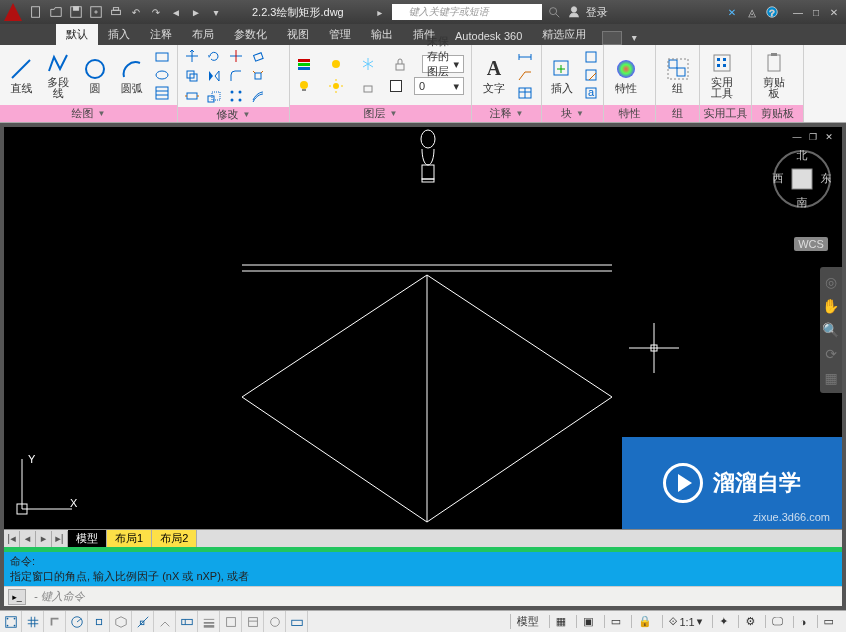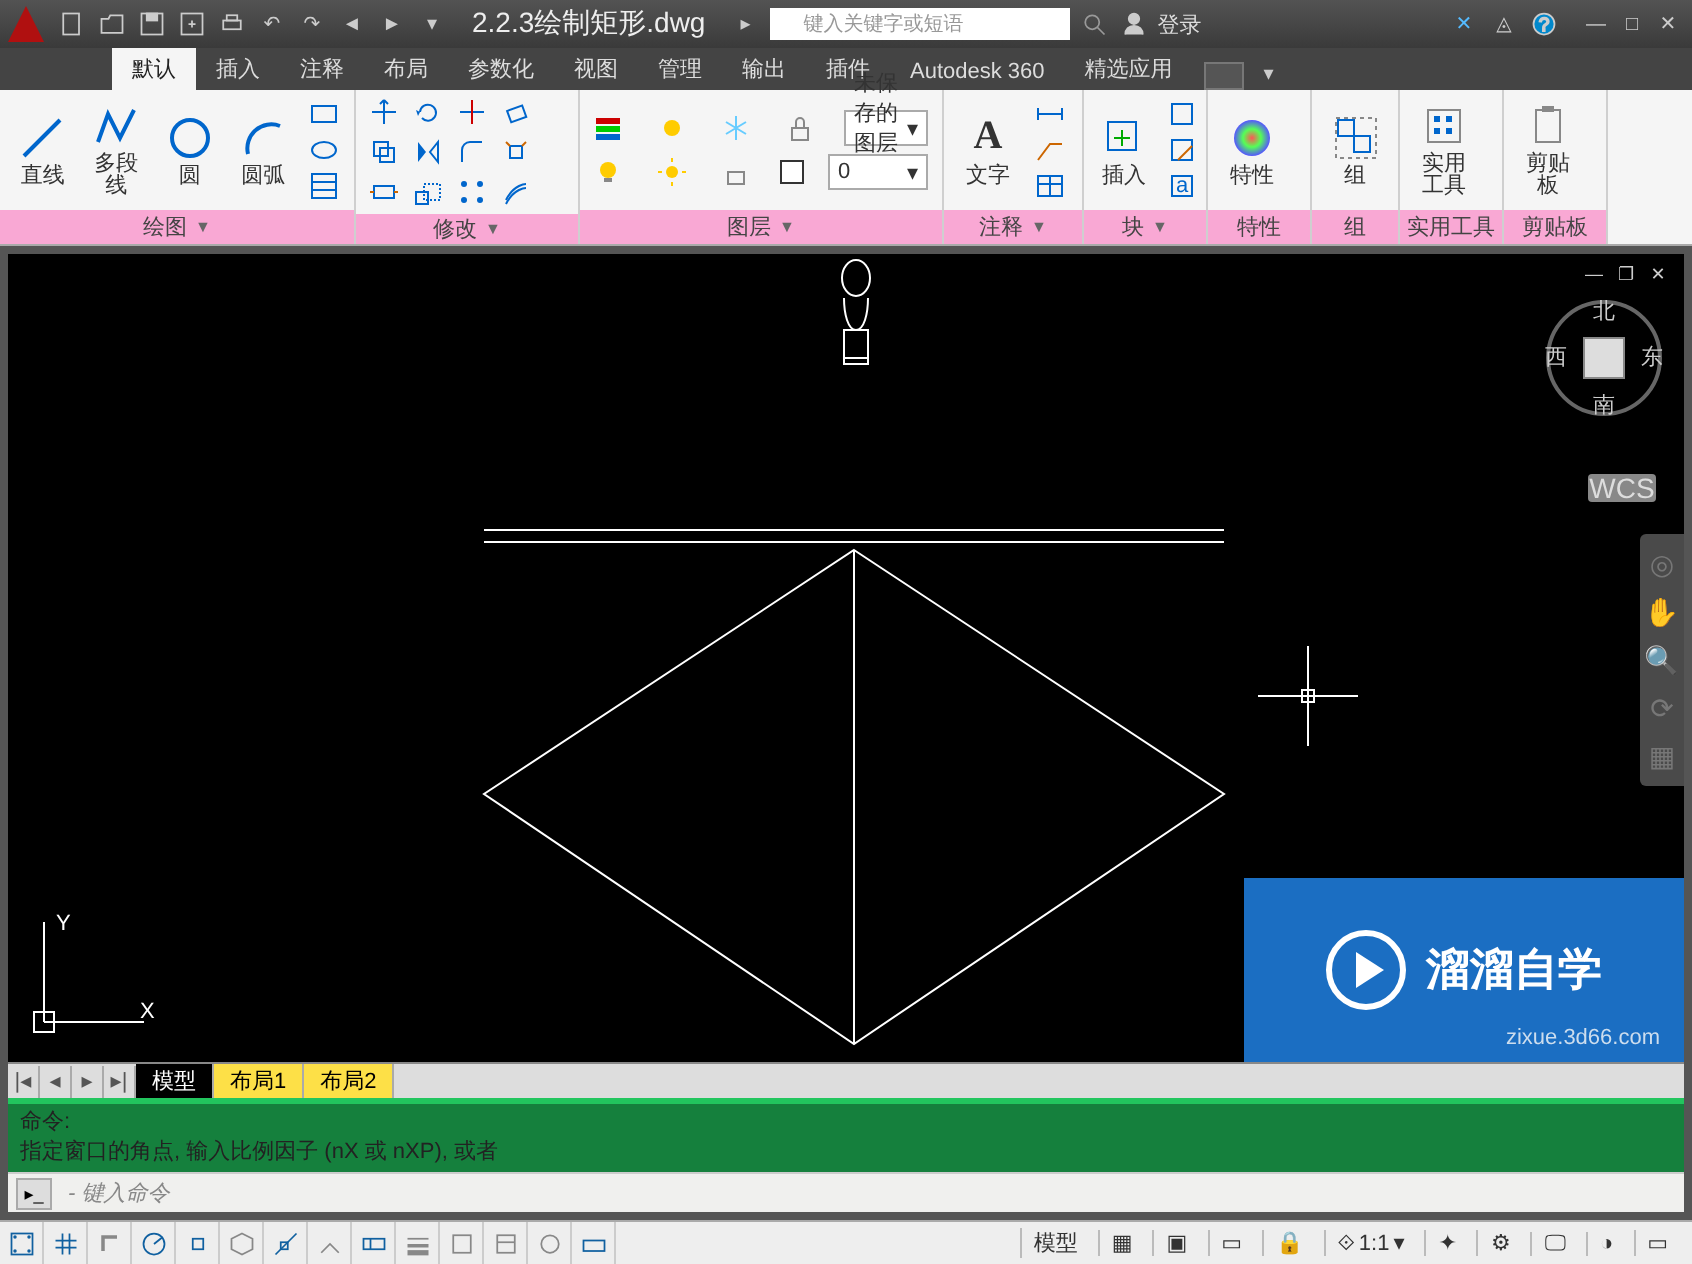--- a/index.html
+++ b/index.html
@@ -4,22 +4,22 @@
 <style>
 *{box-sizing:border-box;margin:0;padding:0;font-family:"Microsoft YaHei",Arial,sans-serif;font-size:11px;user-select:none}
 body{width:846px;height:632px;background:#444;overflow:hidden}
 .app{display:flex;flex-direction:column;height:100%}
 
 
 .titlebar{height:24px;background:linear-gradient(#535353,#3a3a3a);display:flex;align-items:center;color:#ddd;gap:4px;padding:0 4px}
 .logo{width:18px;height:18px;background:#b01010;clip-path:polygon(50% 0,100% 100%,0 100%);margin-right:2px}
 .qat-btn{width:16px;height:16px;display:flex;align-items:center;justify-content:center;color:#ccc;font-size:10px}
 .qat-btn svg{width:14px;height:14px;fill:#ccc;stroke:#ccc}
-.title-text{flex:0 0 auto;margin:0 8px;color:#eee;font-size:14px}
-.search-box{background:#fff;height:16px;width:150px;color:#999;padding:0 17px;font-size:10px;display:flex;align-items:center}
+.title-text{flex:0 0 auto;margin:0 24px;color:#eee;font-size:11px}
+.search-box{background:#fff;height:16px;width:150px;color:#999;padding:0 17px;font-style:italic;font-size:10px;display:flex;align-items:center}
 .title-spacer{flex:1}
 .win-ctrls{display:flex;gap:2px;margin-left:6px}
 .win-ctrls div{width:16px;height:14px;display:flex;align-items:center;justify-content:center;color:#ccc;font-size:10px}
 
 
 .ribbon-tabs{height:21px;background:#444;display:flex;align-items:flex-end;color:#ddd;padding-left:56px;gap:0}
 .ribbon-tab{padding:3px 10px;font-size:11px;cursor:pointer}
 .ribbon-tab.active{background:#f5f5f5;color:#222}
 .ribbon-end{margin-left:6px;width:20px;height:14px;background:#555;border:1px solid #777}
 
@@ -40,40 +40,40 @@
 .layer-combo{flex:1;height:18px;background:#fff;border:1px solid #aaa;font-size:10px;padding:0 4px;color:#333;display:flex;align-items:center;justify-content:space-between}
 .vsmall{display:flex;flex-direction:column;gap:2px}
 .vsmall .small-btn{width:22px;height:16px}
 
 
 .docframe{flex:1;background:#555;padding:4px;display:flex;flex-direction:column;position:relative}
 .canvas-wrap{flex:1;background:#000;position:relative;overflow:hidden}
 .doc-ctrls{position:absolute;top:4px;right:6px;display:flex;gap:2px;z-index:10}
 .doc-ctrls div{width:14px;height:12px;color:#ccc;font-size:9px;display:flex;align-items:center;justify-content:center}
 .viewcube{position:absolute;top:22px;right:10px;width:60px;height:60px;z-index:5}
-.wcs-badge{position:absolute;top:110px;right:14px;width:34px;height:14px;background:#888;border-radius:2px;color:#ddd;font-size:14px;display:flex;align-items:center;justify-content:center}
+.wcs-badge{position:absolute;top:110px;right:14px;width:34px;height:14px;background:#888;border-radius:2px;color:#ddd;font-size:11px;display:flex;align-items:center;justify-content:center}
 .navbar{position:absolute;top:140px;right:0;width:22px;background:#4a4a4a;display:flex;flex-direction:column;gap:6px;padding:6px 2px;border-radius:3px 0 0 3px}
 .nav-btn{width:18px;height:18px;color:#777;display:flex;align-items:center;justify-content:center;font-size:14px}
 .ucs{position:absolute;left:8px;bottom:10px}
 
 
 .watermark{position:absolute;right:0;bottom:0;width:220px;height:92px;background:#1b6ec2;color:#fff;display:flex;align-items:center;justify-content:center;gap:10px;z-index:20}
 .watermark .play{width:40px;height:40px;border:3px solid #fff;border-radius:50%;display:flex;align-items:center;justify-content:center}
 .watermark .play::after{content:"";border-left:14px solid #fff;border-top:9px solid transparent;border-bottom:9px solid transparent;margin-left:4px}
 .watermark .txt{font-size:22px;font-weight:bold}
 .watermark .sub{font-size:11px;position:absolute;bottom:6px;right:12px;color:#cde}
 
 
 .model-tabs{height:18px;background:#ddd;display:flex;align-items:center;font-size:10px;border-top:1px solid #888}
 .mt-btn{width:16px;height:16px;display:flex;align-items:center;justify-content:center;color:#555;border-right:1px solid #aaa}
 .mt-tab{padding:1px 8px;border-right:1px solid #aaa;background:#fde047}
 .mt-tab.active{background:#000;color:#fff}
 
 
-.cmdwin{background:#15803d;border-top:3px solid #22c55e}
+.cmdwin{background:#0ea5e9;border-top:5px solid #22c55e}
 .cmd-hist{padding:2px 6px;font-size:11px;color:#222;line-height:1.35;font-family:"SimSun",monospace}
 .cmd-input-row{display:flex;align-items:center;height:20px;background:#f0f0ee;border-top:1px solid #ccc}
 .cmd-prompt{width:18px;height:16px;margin:0 4px;background:#ddd;border:1px solid #aaa;font-size:9px;display:flex;align-items:center;justify-content:center}
 .cmd-input{flex:1;color:#888;font-style:italic;font-size:11px;padding:0 4px}
 
 
 .status{height:22px;background:#eee;border-top:1px solid #aaa;display:flex;align-items:center;font-size:10px;color:#333}
 .coords{padding:0 8px;border-right:1px solid #bbb;height:100%;display:flex;align-items:center}
 .sb-btns{display:flex;height:100%}
 .sb-btn{width:22px;height:100%;border-right:1px solid #ccc;display:flex;align-items:center;justify-content:center}

